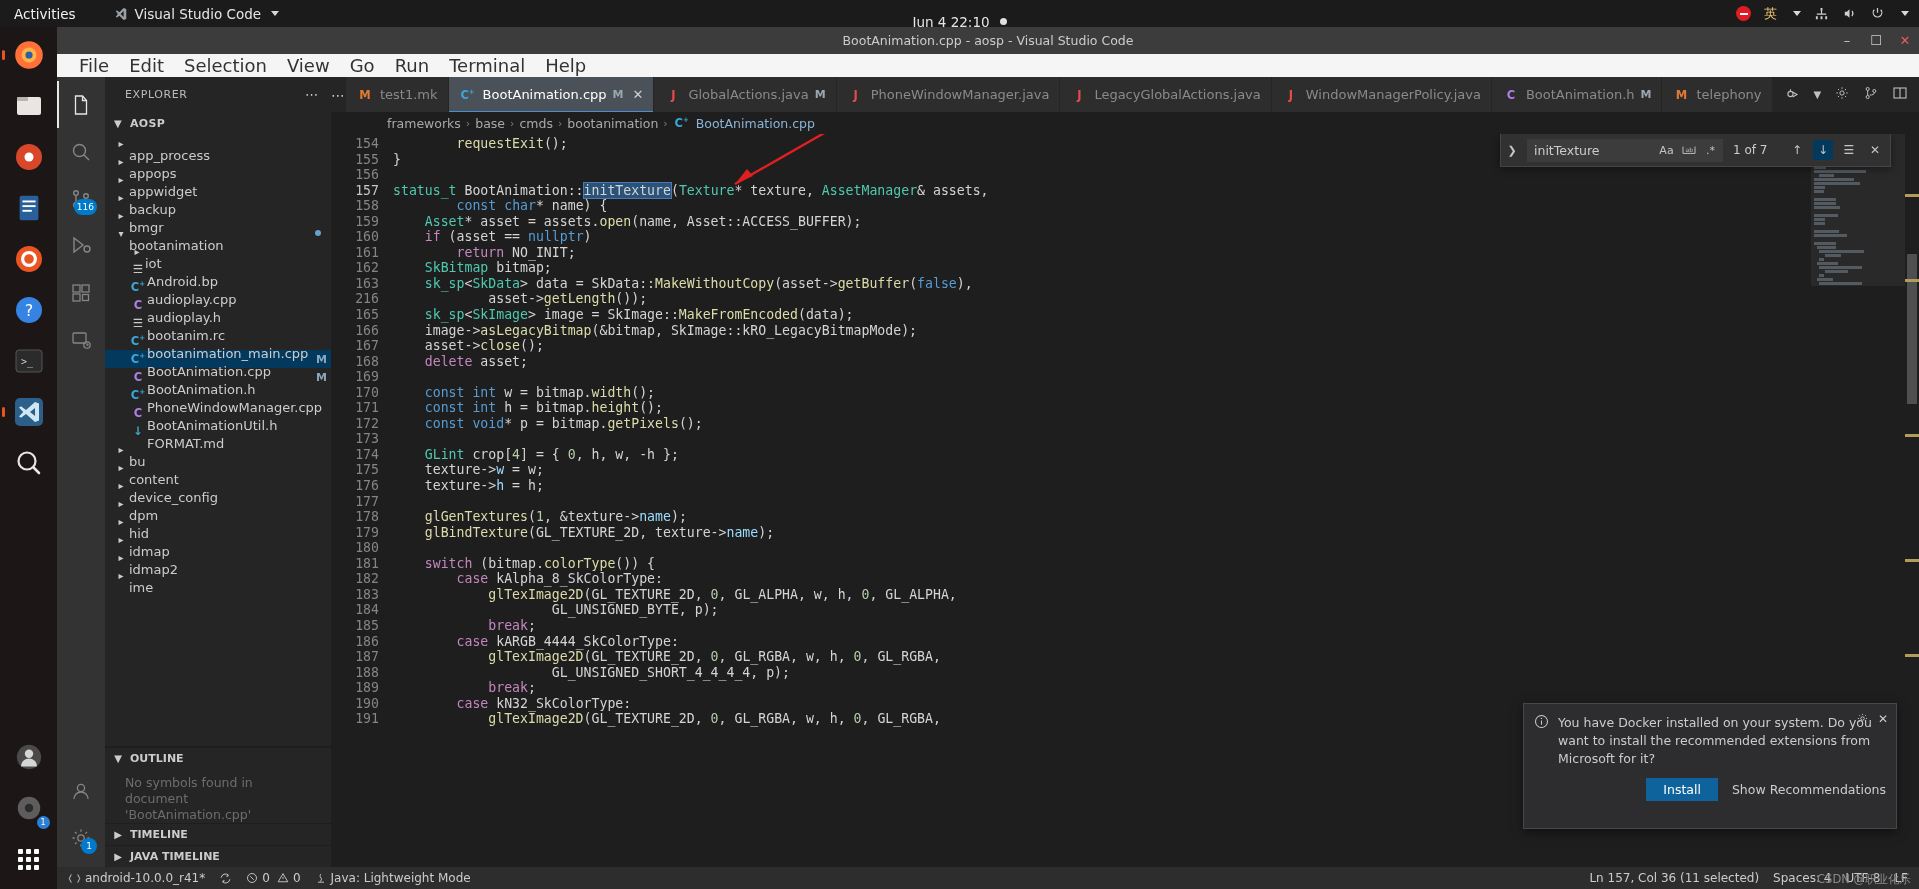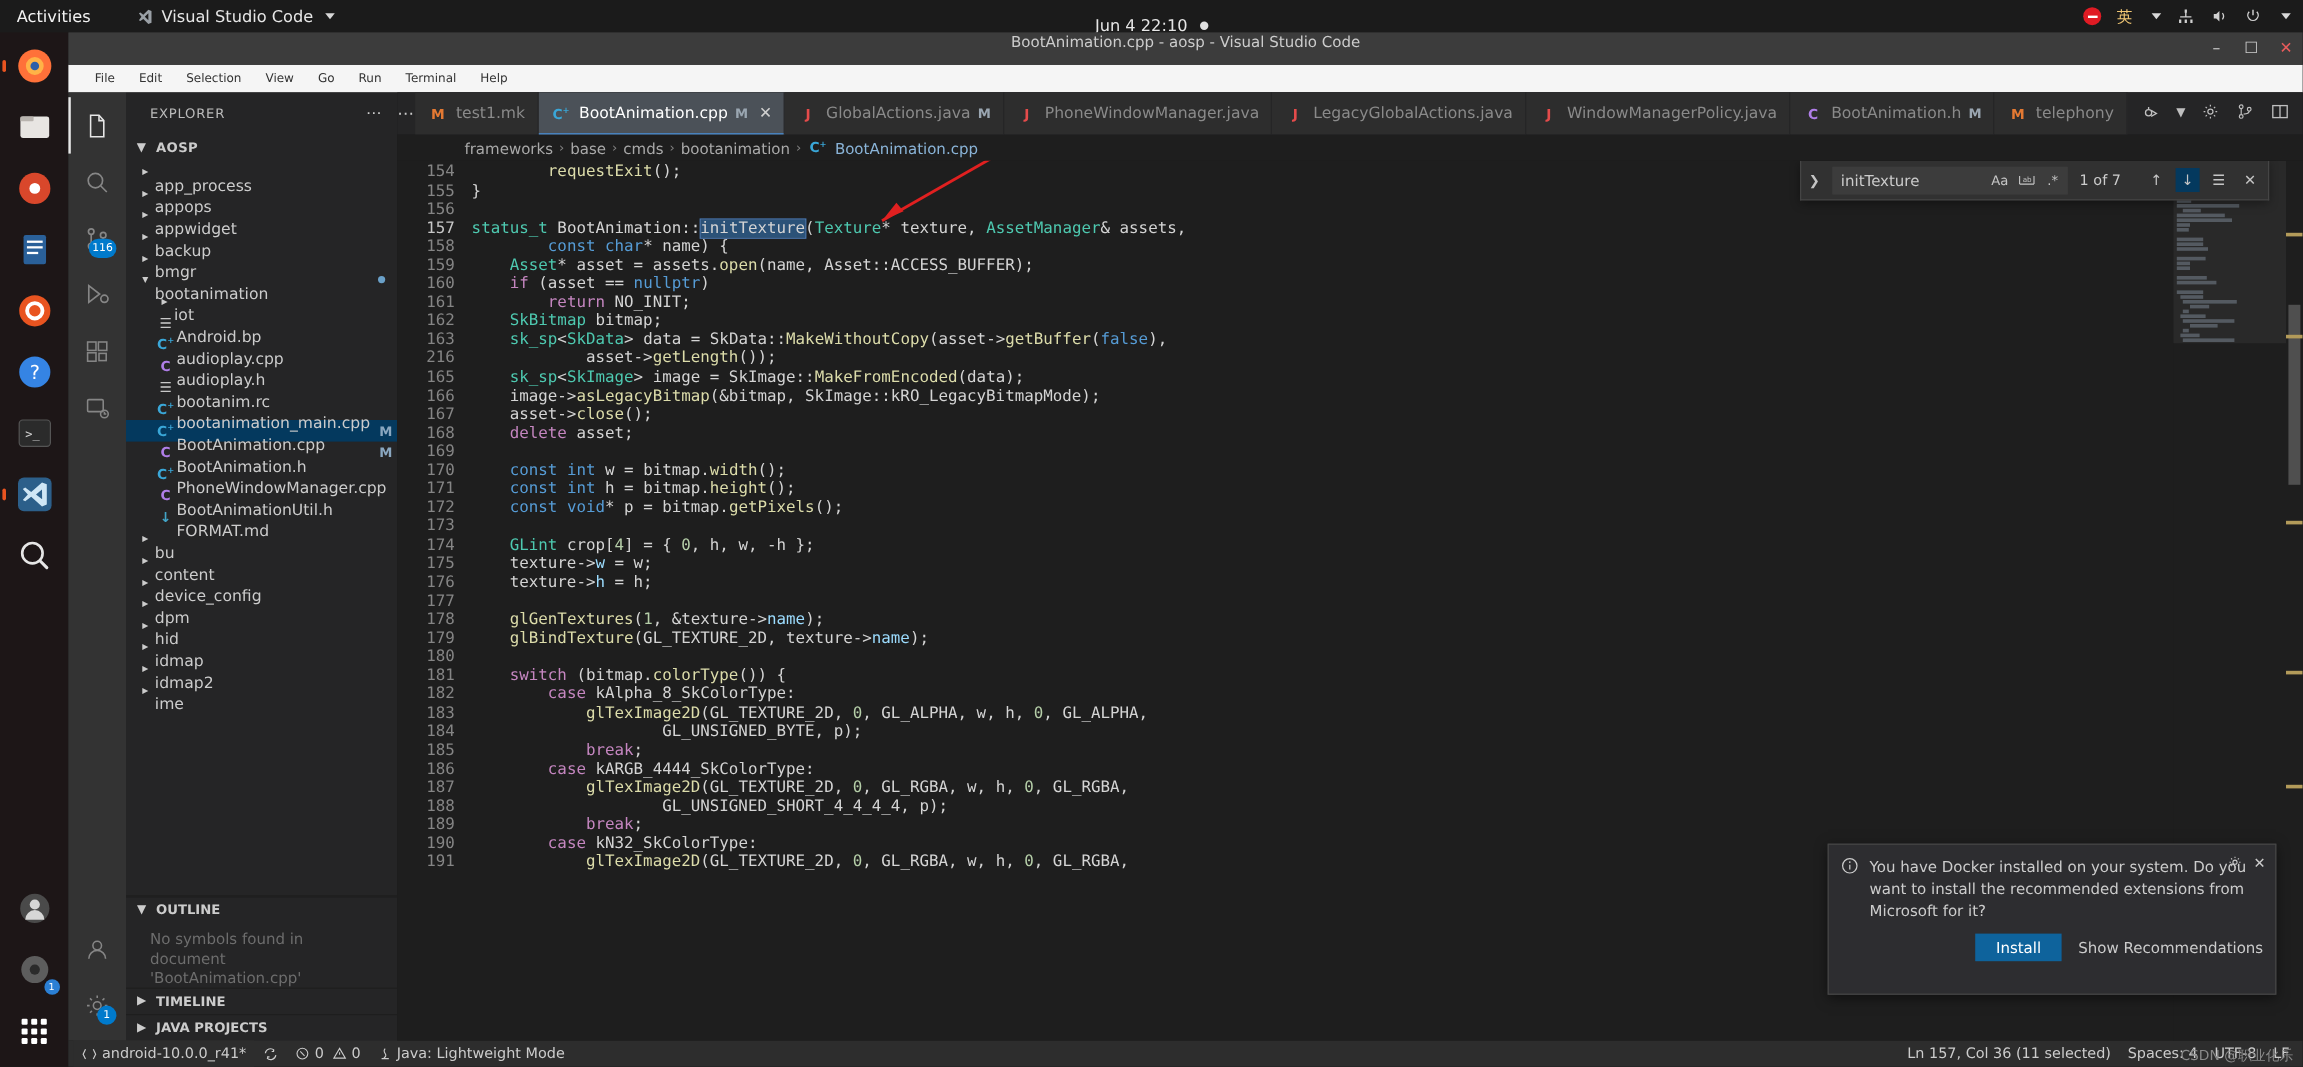--- a/index.html
+++ b/index.html
@@ -45,31 +45,31 @@
   .tray-ico { opacity: .92; display: flex; align-items: center; }
 
   
   .vsc {
     position: absolute; left: 57px; top: 27px; width: 1862px; height: 862px;
     background: #1e1e1e; display: flex; flex-direction: column;
   }
   
   .titlebar {
     height: 27px; background: #3c3c3c; color: #ccc;
-    display: flex; align-items: flex-start; justify-content: center;
+    display: flex; align-items: center; justify-content: center;
     position: relative; font-size: 12.5px; flex: 0 0 27px;
   }
   .win-btns { position: absolute; right: 6px; top:0; height: 27px; display: flex; align-items: center; gap: 13px; }
   .win-btn { width: 16px; height: 16px; display:flex;align-items:center;justify-content:center; color:#ccc; font-size: 13px; cursor: default;}
   .win-btn.close { color: #e85c5c; }
 
   
   .menubar {
     height: 23px; background: #f5f5f5; color: #333; display: flex; align-items: center;
-    padding-left: 12px; gap: 0; font-size: 10px; flex: 0 0 23px;
+    padding-left: 12px; gap: 0; font-size: 18px; flex: 0 0 23px;
   }
   .menubar .mi { padding: 0 10px; line-height: 23px; }
 
   
   .vsc-body { flex: 1; display: flex; min-height: 0; }
 
   .activitybar {
     width: 48px; background: #333333; display: flex; flex-direction: column;
     align-items: center; padding-top: 4px; flex: 0 0 48px; position: relative;
   }
@@ -633,21 +633,21 @@
               <div>document</div>
               <div>'BootAnimation.cpp'</div>
           </div>
         </div>
         <div class="sb-bottom-head">
           <span class="chev">▶</span>
           <span>TIMELINE</span>
         </div>
         <div class="sb-bottom-head">
           <span class="chev">▶</span>
-          <span>JAVA PROJECTS</span>
+          <span>JAVA TIMELINE</span>
         </div>
       </div>
 
       <div class="editor">
 
         <div class="tabs">
           <div class="tab-prefix">⋯</div>
           <div id="tabstrip" style="display:flex;align-items:stretch;">
               <div class="tab">
                 <span class="ficon ic-mk">M</span>

